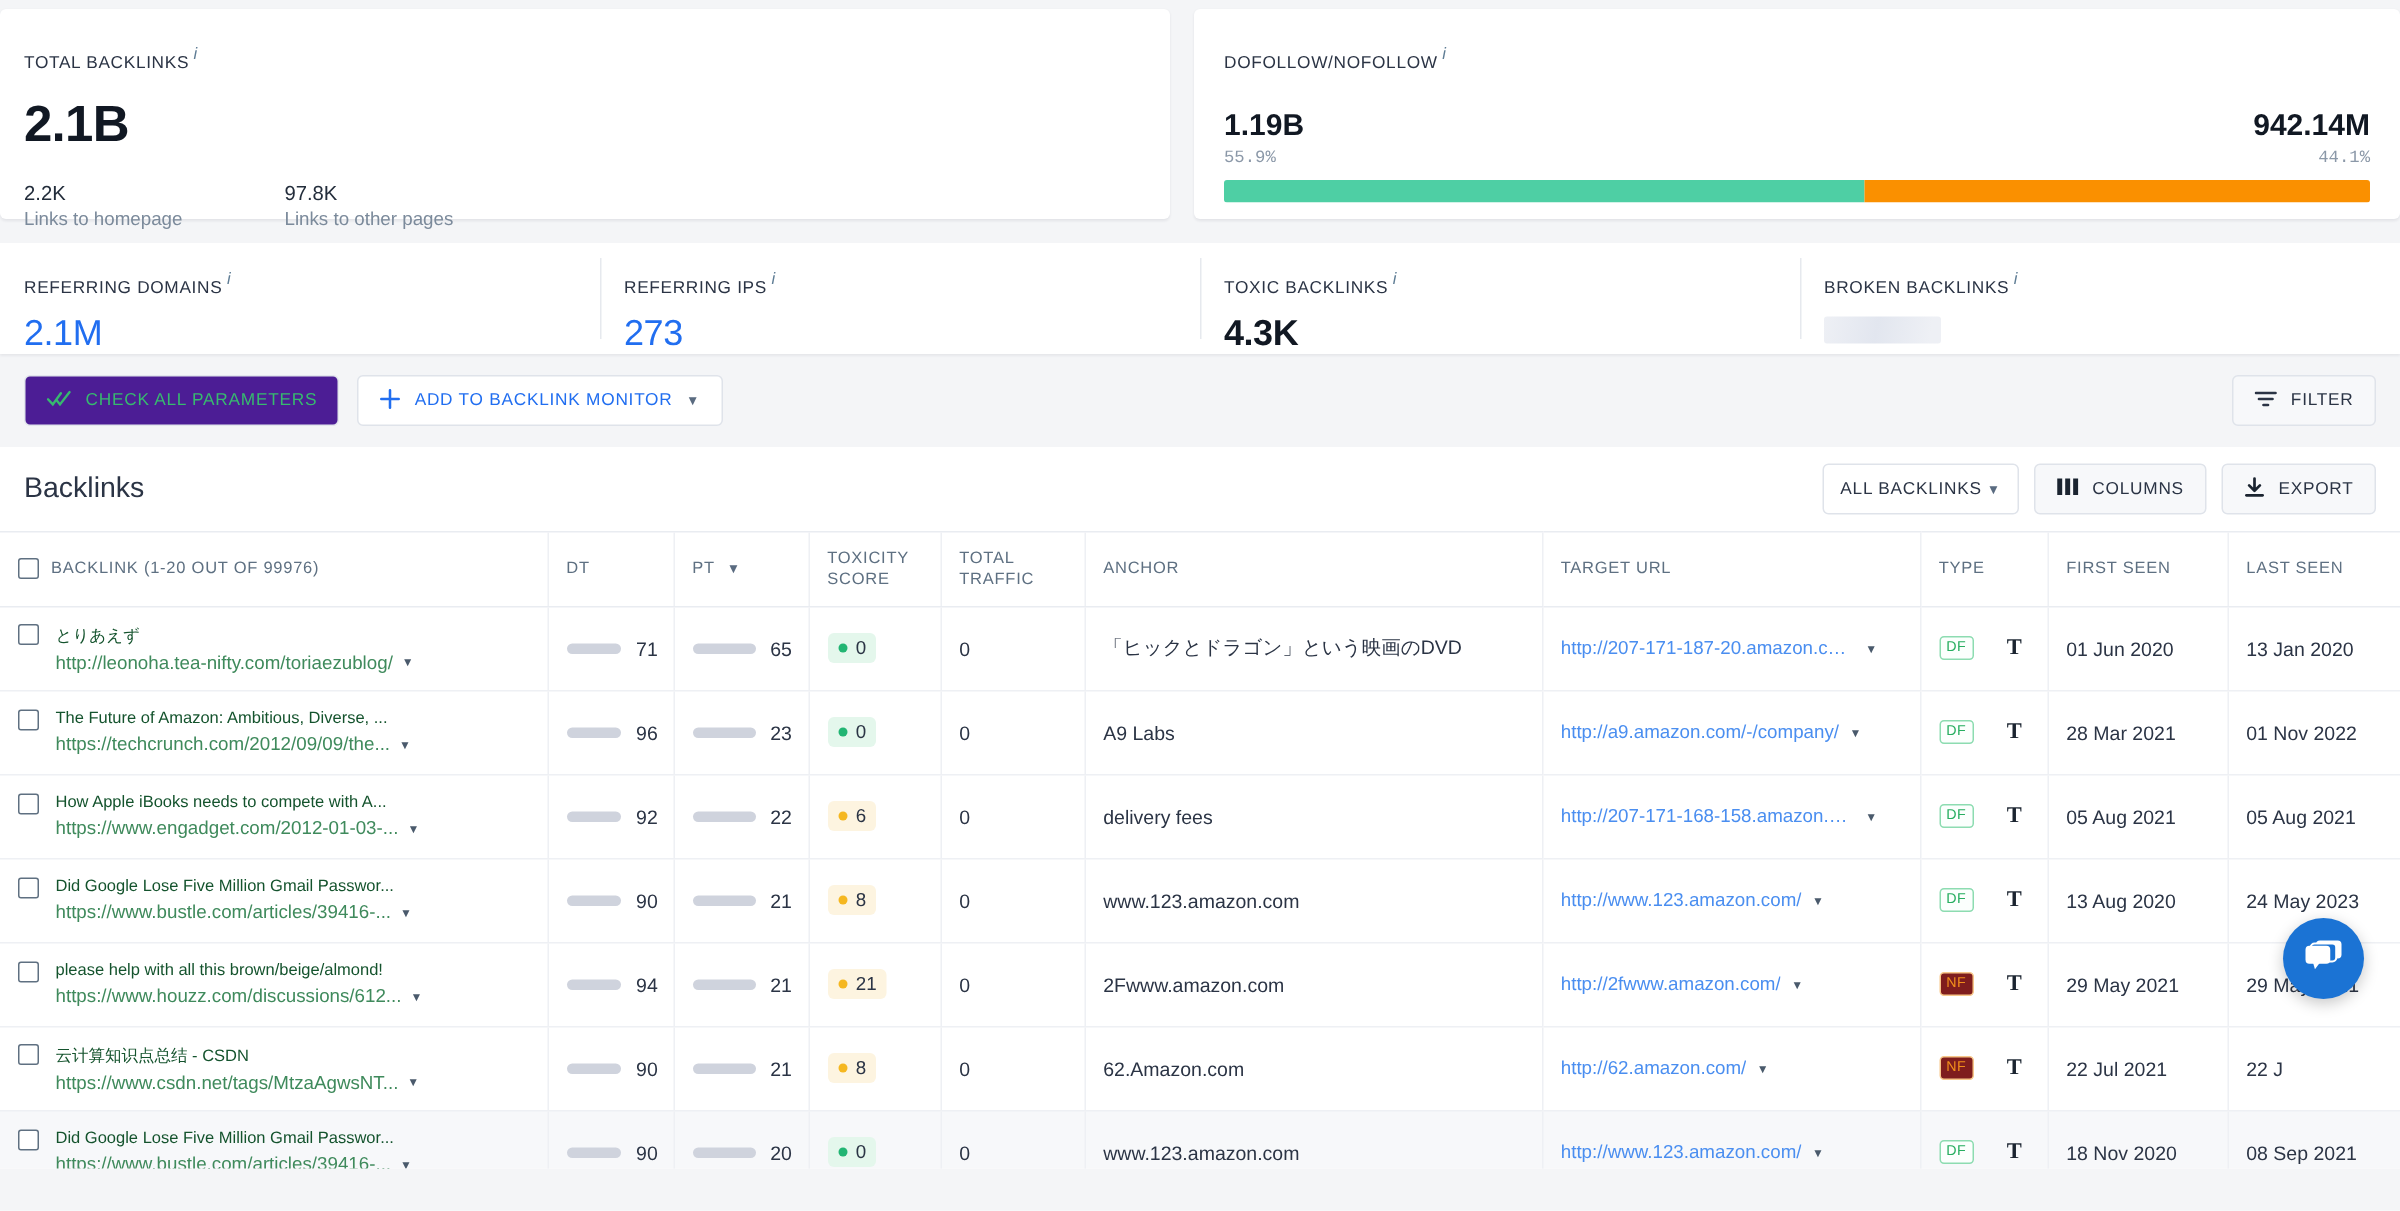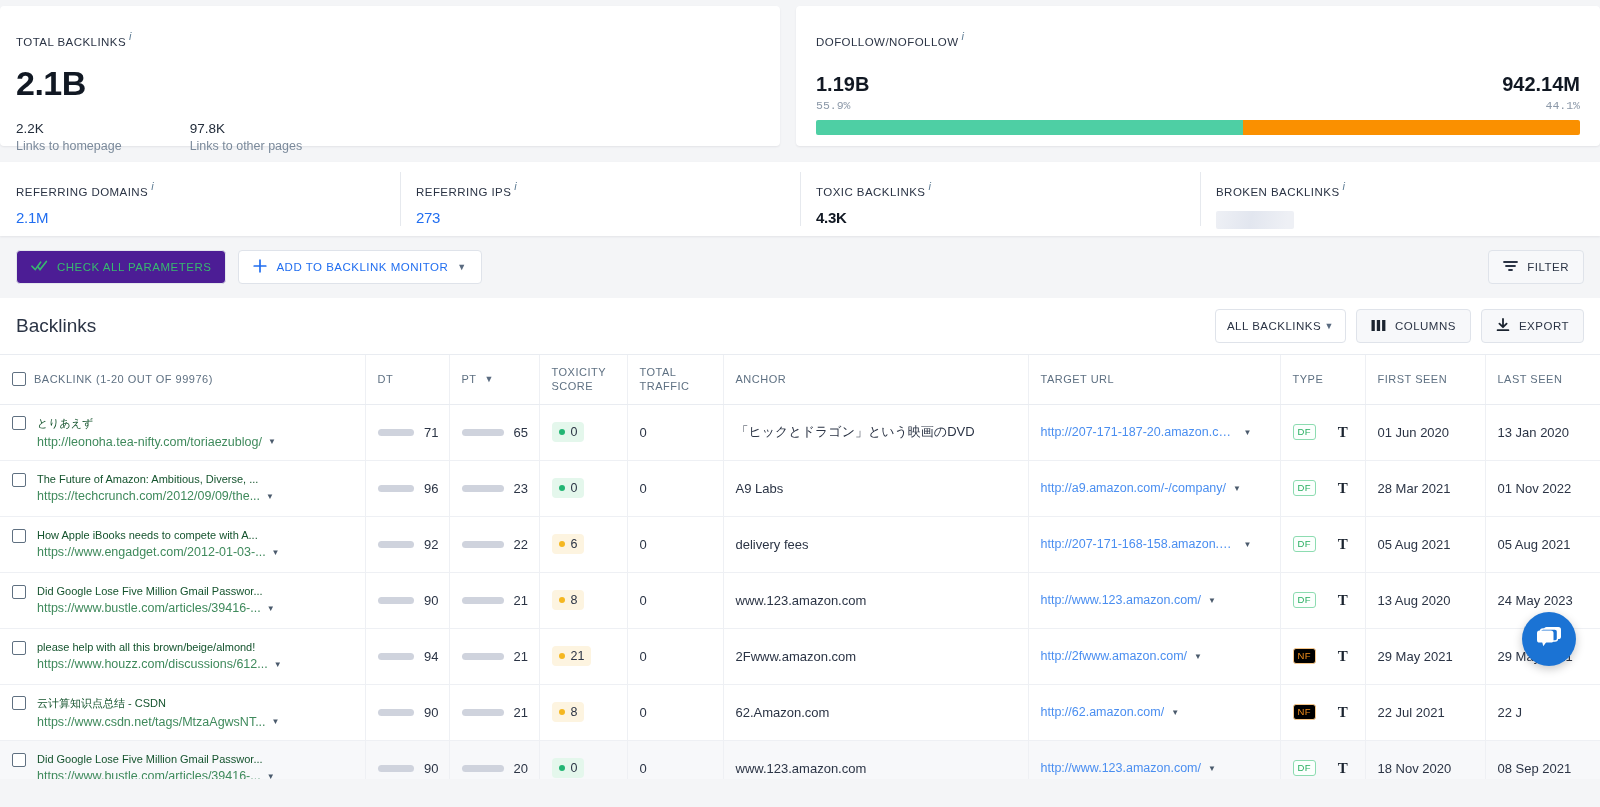--- a/index.html
+++ b/index.html
@@ -52,21 +52,21 @@
     display: flex;
     box-shadow: 0 1px 2px rgba(20,30,45,.08);
   }
   .mini {
     flex: 1; padding: 18px 0 0 16px; position: relative;
   }
   .mini + .mini::before {
     content: ""; position: absolute; left: 0; top: 10px; bottom: 10px;
     width: 1px; background: #e6e9ee;
   }
-  .mini-val { font-size: 15px; font-weight: 700; margin-top: 9px; letter-spacing: -.3px; }
+  .mini-val { font-size: 24px; font-weight: 700; margin-top: 9px; letter-spacing: -.3px; }
   .mini-val.link { color: #216ef0; font-weight: 400; }
   .mini-val.dark { color: #111823; }
   .skeleton {
     width: 78px; height: 18px; margin-top: 11px; border-radius: 2px;
     background: linear-gradient(100deg, #eef0f5 0%, #e2e6ef 45%, #eef0f5 90%);
   }
 
   
   .toolbar {
     height: 62px; display: flex; align-items: center; padding: 0 16px;
@@ -178,21 +178,21 @@
     max-width: 196px; overflow: hidden; text-overflow: ellipsis; white-space: nowrap;
     display: inline-block; cursor: pointer;
   }
 
   .type-cell { display: flex; align-items: center; gap: 22px; }
   .tag {
     font-size: 9.5px; letter-spacing: .3px; padding: 2px 4px;
     border-radius: 3px; border: 1px solid; line-height: 1.1;
   }
   .tag.df { color: #27ae60; border-color: #8ddcb1; background: #fbfffd; }
-  .tag.nf { color: #f08d1c; border-color: #f7c78a; background: #000000; }
+  .tag.nf { color: #f08d1c; border-color: #f7c78a; background: #7f1d1d; }
   .tchar { font-family: "Liberation Serif", serif; font-weight: 700; font-size: 15px; color: #1b2430; }
 
   .date { font-size: 13px; color: #2b3445; white-space: nowrap; }
 
   
   .chat-widget {
     position: absolute; right: 24px; bottom: 44px;
     width: 54px; height: 54px; border-radius: 50%;
     background: #1b73d4; display: flex; align-items: center; justify-content: center;
     box-shadow: 0 3px 10px rgba(0,0,0,.22); cursor: pointer;

